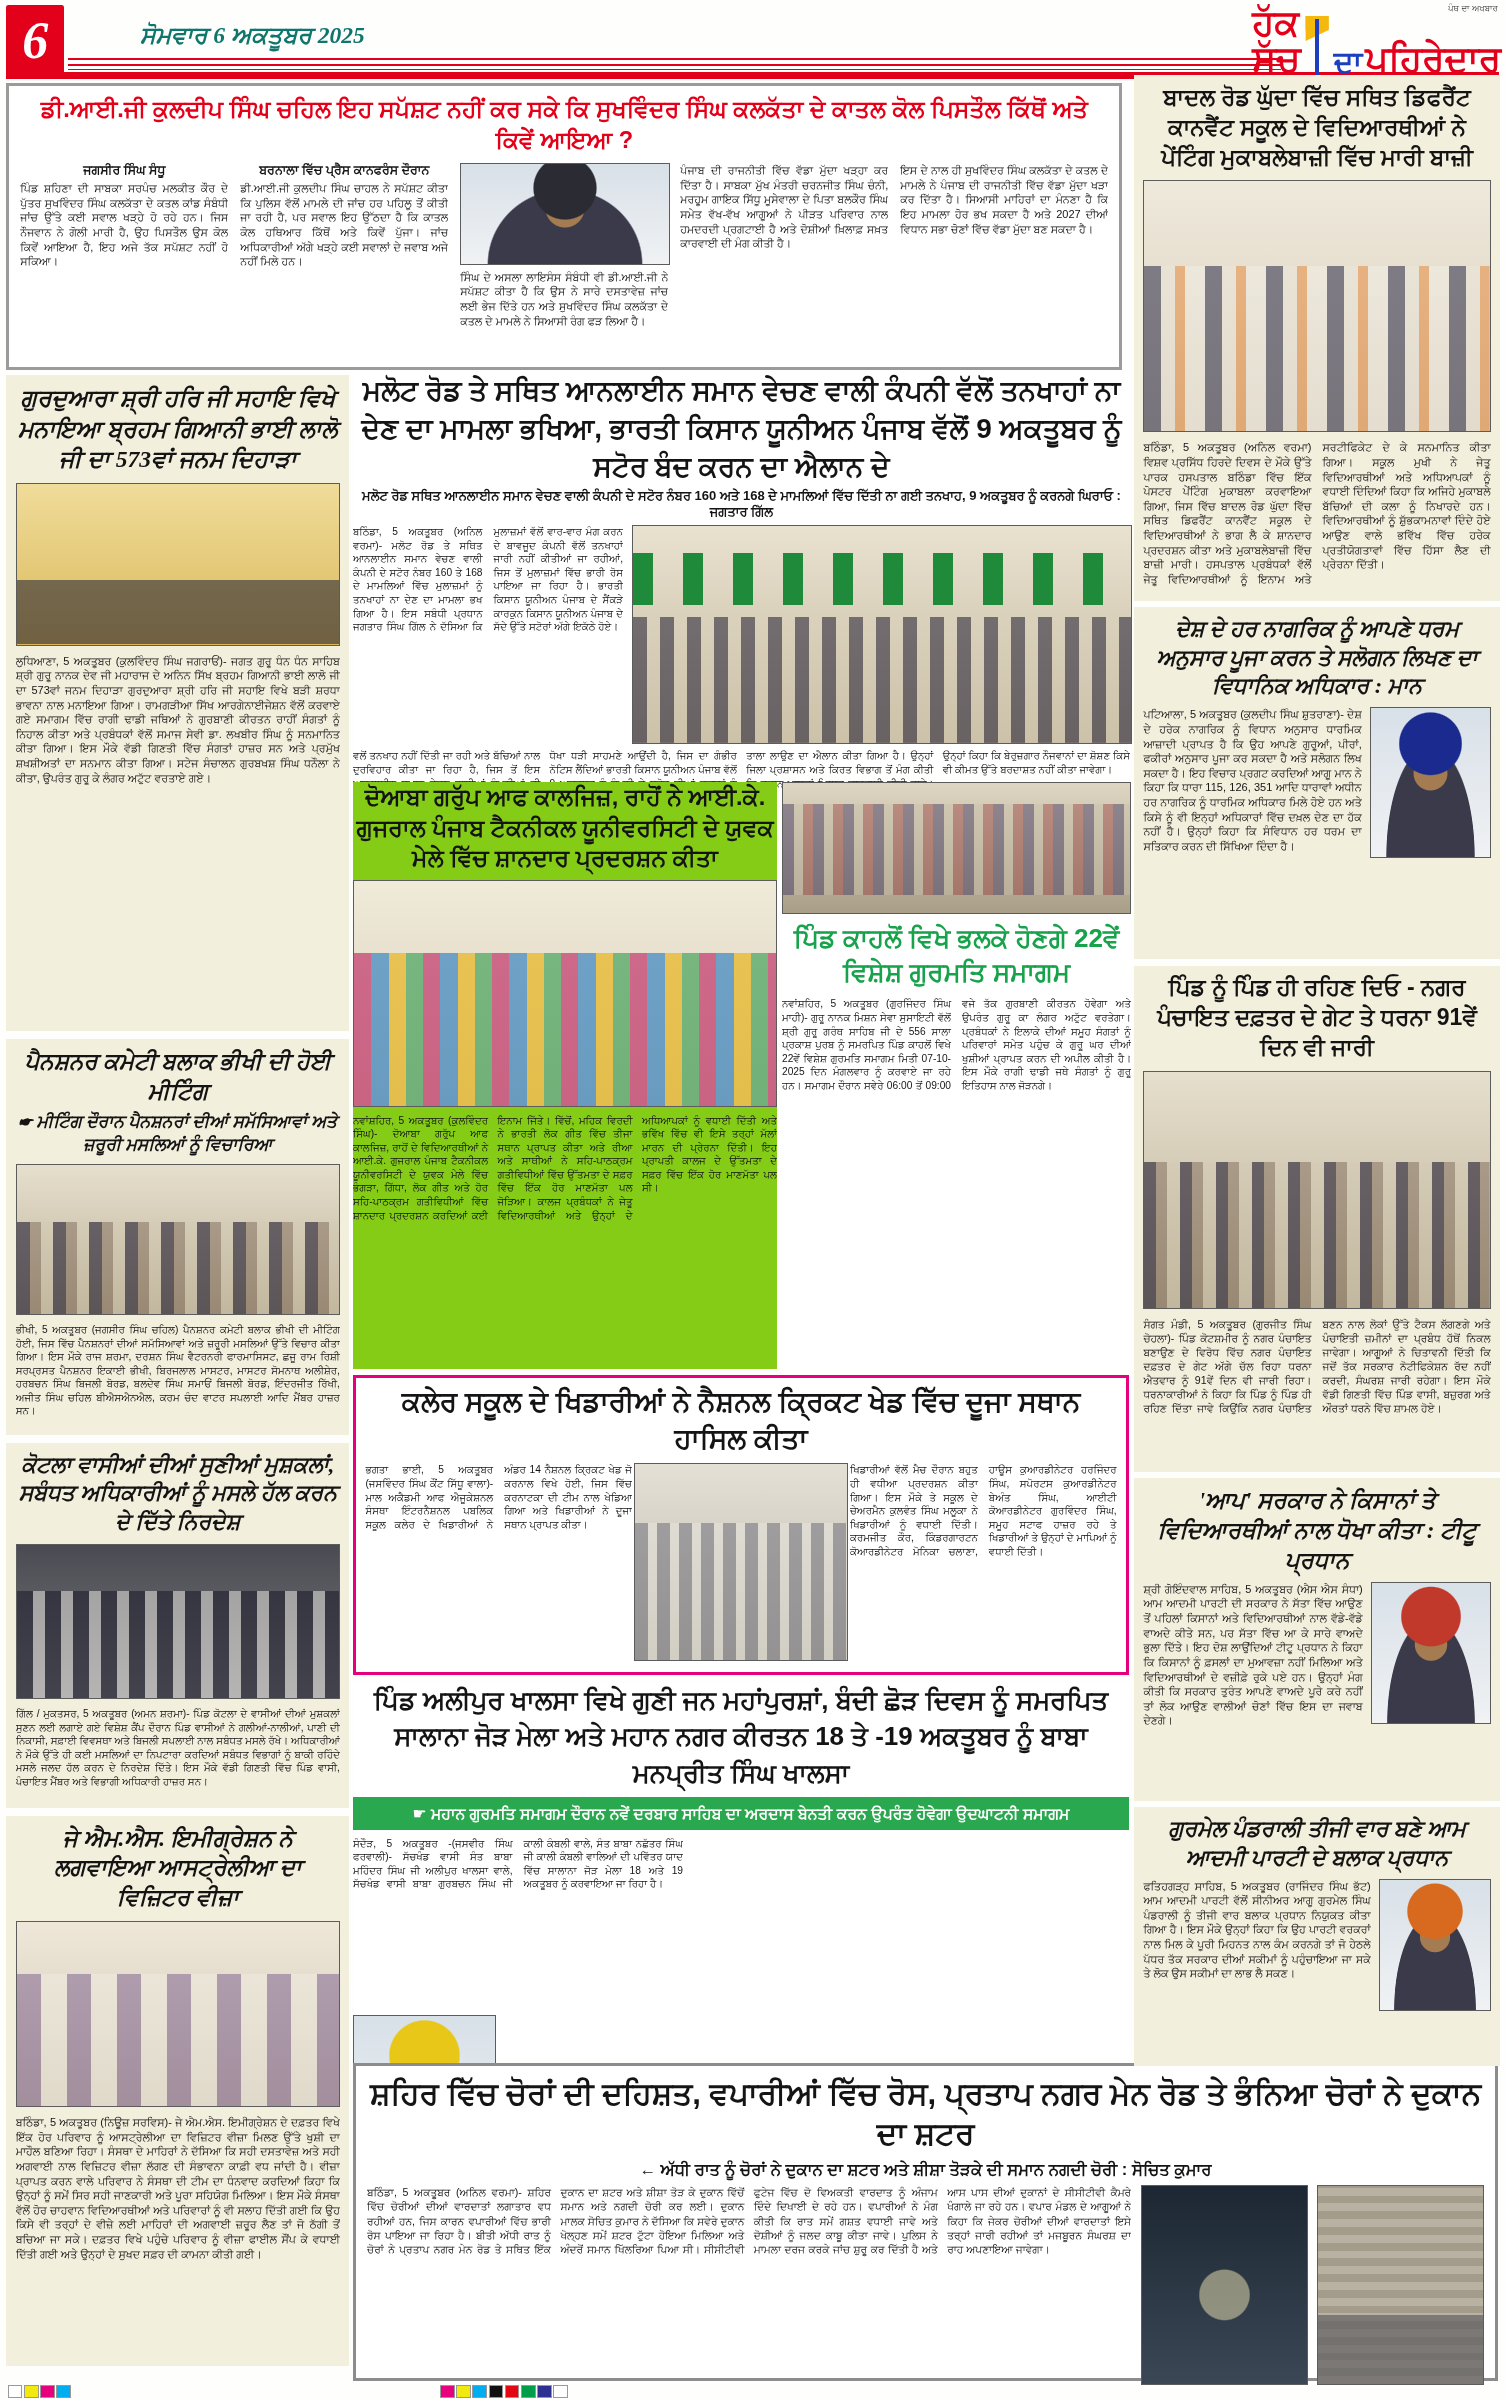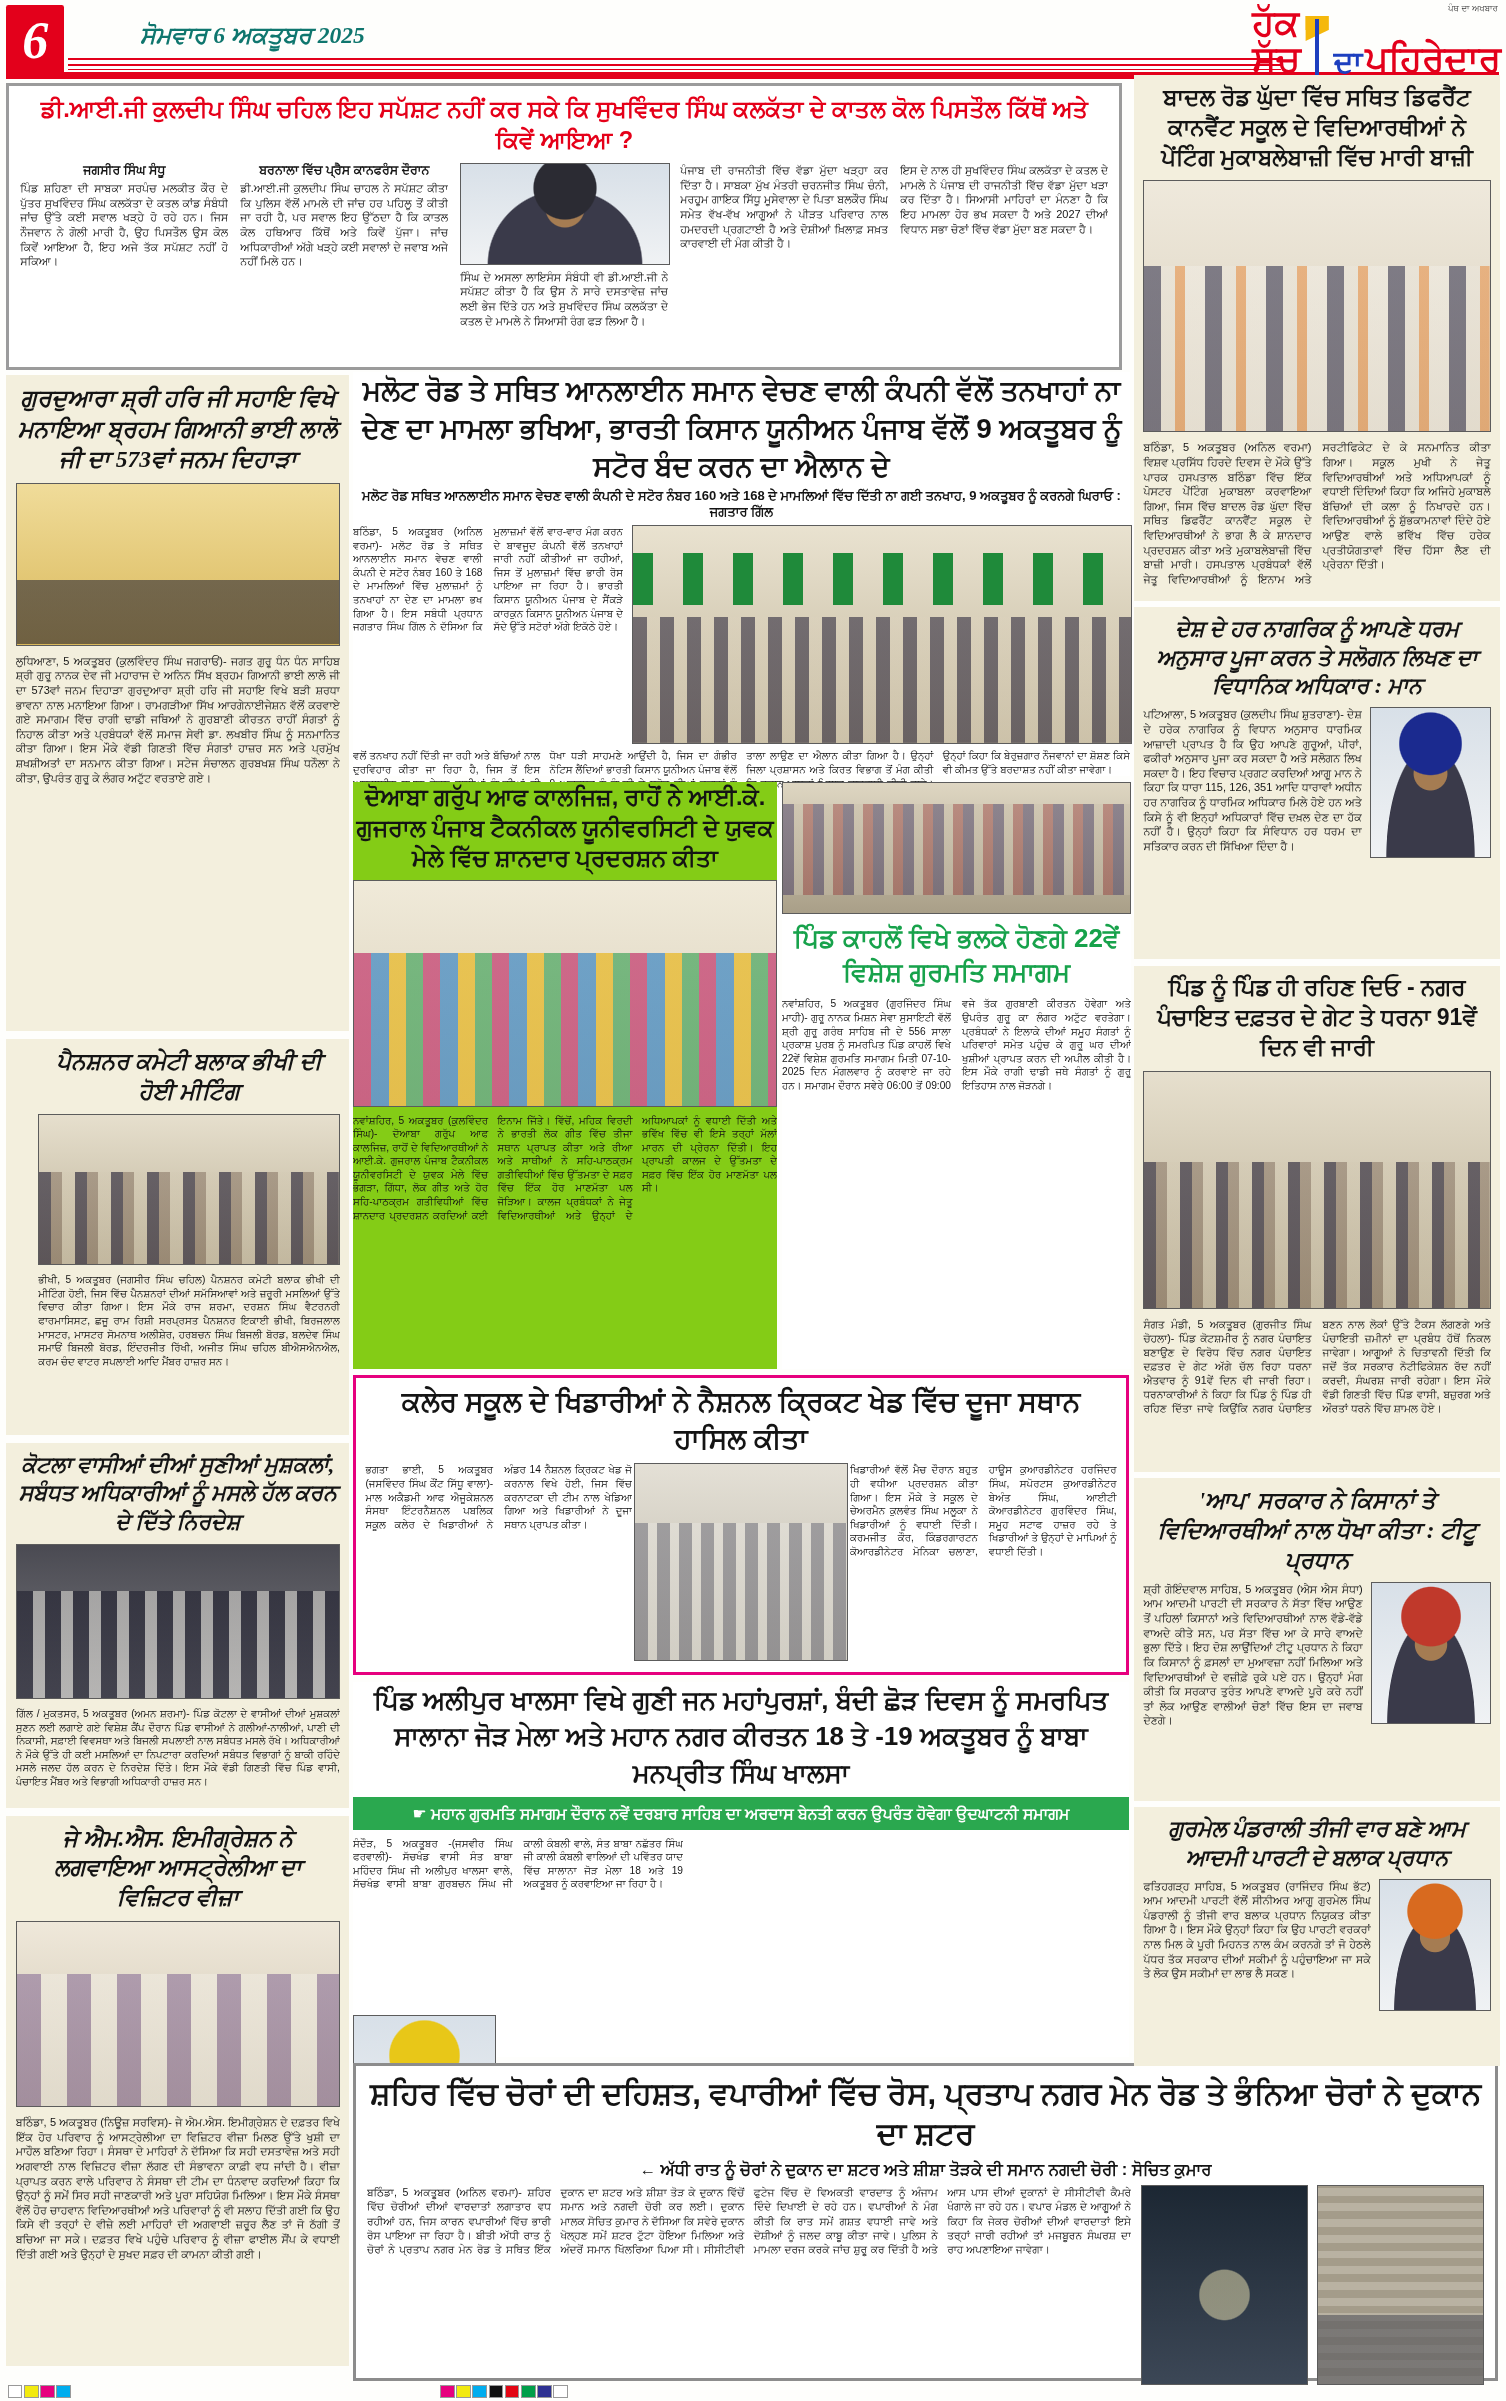--- a/index.html
+++ b/index.html
@@ -91,22 +91,23 @@
   </div>
 
   <div style="position:absolute;left:6.3px;top:375px;width:343px;">
 
     <div class="art" style="height:656px;">
       <div class="hl serif-it" style="font-size:23.6px;">ਗੁਰਦੁਆਰਾ ਸ਼੍ਰੀ ਹਰਿ ਜੀ ਸਹਾਇ ਵਿਖੇ ਮਨਾਇਆ ਬ੍ਰਹਮ ਗਿਆਨੀ ਭਾਈ ਲਾਲੋ ਜੀ ਦਾ 573ਵਾਂ ਜਨਮ ਦਿਹਾੜਾ</div>
       <div class="ph stage" style="height:161px;margin:7.9px 0;"></div>
       <div class="bt" style="font-size:11px;">ਲੁਧਿਆਣਾ, 5 ਅਕਤੂਬਰ (ਕੁਲਵਿੰਦਰ ਸਿੰਘ ਜਗਰਾਓਂ)- ਜਗਤ ਗੁਰੂ ਧੰਨ ਧੰਨ ਸਾਹਿਬ ਸ਼੍ਰੀ ਗੁਰੂ ਨਾਨਕ ਦੇਵ ਜੀ ਮਹਾਰਾਜ ਦੇ ਅਨਿਨ ਸਿੱਖ ਬ੍ਰਹਮ ਗਿਆਨੀ ਭਾਈ ਲਾਲੋ ਜੀ ਦਾ 573ਵਾਂ ਜਨਮ ਦਿਹਾੜਾ ਗੁਰਦੁਆਰਾ ਸ਼੍ਰੀ ਹਰਿ ਜੀ ਸਹਾਇ ਵਿਖੇ ਬੜੀ ਸ਼ਰਧਾ ਭਾਵਨਾ ਨਾਲ ਮਨਾਇਆ ਗਿਆ। ਰਾਮਗੜੀਆ ਸਿੱਖ ਆਰਗੇਨਾਈਜੇਸ਼ਨ ਵੱਲੋਂ ਕਰਵਾਏ ਗਏ ਸਮਾਗਮ ਵਿੱਚ ਰਾਗੀ ਢਾਡੀ ਜਥਿਆਂ ਨੇ ਗੁਰਬਾਣੀ ਕੀਰਤਨ ਰਾਹੀਂ ਸੰਗਤਾਂ ਨੂੰ ਨਿਹਾਲ ਕੀਤਾ ਅਤੇ ਪ੍ਰਬੰਧਕਾਂ ਵੱਲੋਂ ਸਮਾਜ ਸੇਵੀ ਡਾ. ਲਖਬੀਰ ਸਿੰਘ ਨੂੰ ਸਨਮਾਨਿਤ ਕੀਤਾ ਗਿਆ। ਇਸ ਮੌਕੇ ਵੱਡੀ ਗਿਣਤੀ ਵਿੱਚ ਸੰਗਤਾਂ ਹਾਜ਼ਰ ਸਨ ਅਤੇ ਪ੍ਰਮੁੱਖ ਸ਼ਖਸ਼ੀਅਤਾਂ ਦਾ ਸਨਮਾਨ ਕੀਤਾ ਗਿਆ। ਸਟੇਜ ਸੰਚਾਲਨ ਗੁਰਬਖਸ਼ ਸਿੰਘ ਧਨੌਲਾ ਨੇ ਕੀਤਾ, ਉਪਰੰਤ ਗੁਰੂ ਕੇ ਲੰਗਰ ਅਟੁੱਟ ਵਰਤਾਏ ਗਏ।</div>
     </div>
 
-    <div class="art" style="height:396px;margin-top:7.9px;padding-left:32px;">
+    <div class="art" style="height:396px;margin-top:7.9px;">
       <div class="hl serif-it" style="font-size:23px;">ਪੈਨਸ਼ਨਰ ਕਮੇਟੀ ਬਲਾਕ ਭੀਖੀ ਦੀ ਹੋਈ ਮੀਟਿੰਗ</div>
+      <div class="hl serif-it" style="font-size:17.3px;margin-top:4.7px;">☛ ਮੀਟਿੰਗ ਦੌਰਾਨ ਪੈਨਸ਼ਨਰਾਂ ਦੀਆਂ ਸਮੱਸਿਆਵਾਂ ਅਤੇ ਜ਼ਰੂਰੀ ਮਸਲਿਆਂ ਨੂੰ ਵਿਚਾਰਿਆ</div>
       <div class="ph crowd" style="height:149px;margin:7.9px 0;"></div>
       <div class="bt" style="font-size:10.2px;">ਭੀਖੀ, 5 ਅਕਤੂਬਰ (ਜਗਸੀਰ ਸਿੰਘ ਚਹਿਲ) ਪੈਨਸ਼ਨਰ ਕਮੇਟੀ ਬਲਾਕ ਭੀਖੀ ਦੀ ਮੀਟਿੰਗ ਹੋਈ, ਜਿਸ ਵਿੱਚ ਪੈਨਸ਼ਨਰਾਂ ਦੀਆਂ ਸਮੱਸਿਆਵਾਂ ਅਤੇ ਜ਼ਰੂਰੀ ਮਸਲਿਆਂ ਉੱਤੇ ਵਿਚਾਰ ਕੀਤਾ ਗਿਆ। ਇਸ ਮੌਕੇ ਰਾਜ ਸ਼ਰਮਾ, ਦਰਸ਼ਨ ਸਿੰਘ ਵੈਟਰਨਰੀ ਫਾਰਮਾਸਿਸਟ, ਛਜੂ ਰਾਮ ਰਿਸ਼ੀ ਸਰਪ੍ਰਸਤ ਪੈਨਸ਼ਨਰ ਇਕਾਈ ਭੀਖੀ, ਬਿਰਜਲਾਲ ਮਾਸਟਰ, ਮਾਸਟਰ ਸੋਮਨਾਥ ਅਲੀਸ਼ੇਰ, ਹਰਬਚਨ ਸਿੰਘ ਬਿਜਲੀ ਬੋਰਡ, ਬਲਦੇਵ ਸਿੰਘ ਸਮਾਓਂ ਬਿਜਲੀ ਬੋਰਡ, ਇੰਦਰਜੀਤ ਰਿੱਖੀ, ਅਜੀਤ ਸਿੰਘ ਚਹਿਲ ਬੀਐਸਐਨਐਲ, ਕਰਮ ਚੰਦ ਵਾਟਰ ਸਪਲਾਈ ਆਦਿ ਮੈਂਬਰ ਹਾਜ਼ਰ ਸਨ।</div>
     </div>
 
     <div class="art" style="height:365px;margin-top:7.9px;">
       <div class="hl serif-it" style="font-size:22px;">ਕੋਟਲਾ ਵਾਸੀਆਂ ਦੀਆਂ ਸੁਣੀਆਂ ਮੁਸ਼ਕਲਾਂ, ਸਬੰਧਤ ਅਧਿਕਾਰੀਆਂ ਨੂੰ ਮਸਲੇ ਹੱਲ ਕਰਨ ਦੇ ਦਿੱਤੇ ਨਿਰਦੇਸ਼</div>
       <div class="ph indoor" style="height:153px;margin:7.9px 0;"></div>
       <div class="bt" style="font-size:10.2px;">ਗਿੱਲ / ਮੁਕਤਸਰ, 5 ਅਕਤੂਬਰ (ਅਮਨ ਸ਼ਰਮਾ)- ਪਿੰਡ ਕੋਟਲਾ ਦੇ ਵਾਸੀਆਂ ਦੀਆਂ ਮੁਸ਼ਕਲਾਂ ਸੁਣਨ ਲਈ ਲਗਾਏ ਗਏ ਵਿਸ਼ੇਸ਼ ਕੈਂਪ ਦੌਰਾਨ ਪਿੰਡ ਵਾਸੀਆਂ ਨੇ ਗਲੀਆਂ-ਨਾਲੀਆਂ, ਪਾਣੀ ਦੀ ਨਿਕਾਸੀ, ਸਫ਼ਾਈ ਵਿਵਸਥਾ ਅਤੇ ਬਿਜਲੀ ਸਪਲਾਈ ਨਾਲ ਸਬੰਧਤ ਮਸਲੇ ਰੱਖੇ। ਅਧਿਕਾਰੀਆਂ ਨੇ ਮੌਕੇ ਉੱਤੇ ਹੀ ਕਈ ਮਸਲਿਆਂ ਦਾ ਨਿਪਟਾਰਾ ਕਰਦਿਆਂ ਸਬੰਧਤ ਵਿਭਾਗਾਂ ਨੂੰ ਬਾਕੀ ਰਹਿੰਦੇ ਮਸਲੇ ਜਲਦ ਹੱਲ ਕਰਨ ਦੇ ਨਿਰਦੇਸ਼ ਦਿੱਤੇ। ਇਸ ਮੌਕੇ ਵੱਡੀ ਗਿਣਤੀ ਵਿੱਚ ਪਿੰਡ ਵਾਸੀ, ਪੰਚਾਇਤ ਮੈਂਬਰ ਅਤੇ ਵਿਭਾਗੀ ਅਧਿਕਾਰੀ ਹਾਜ਼ਰ ਸਨ।</div>
     </div>
 

